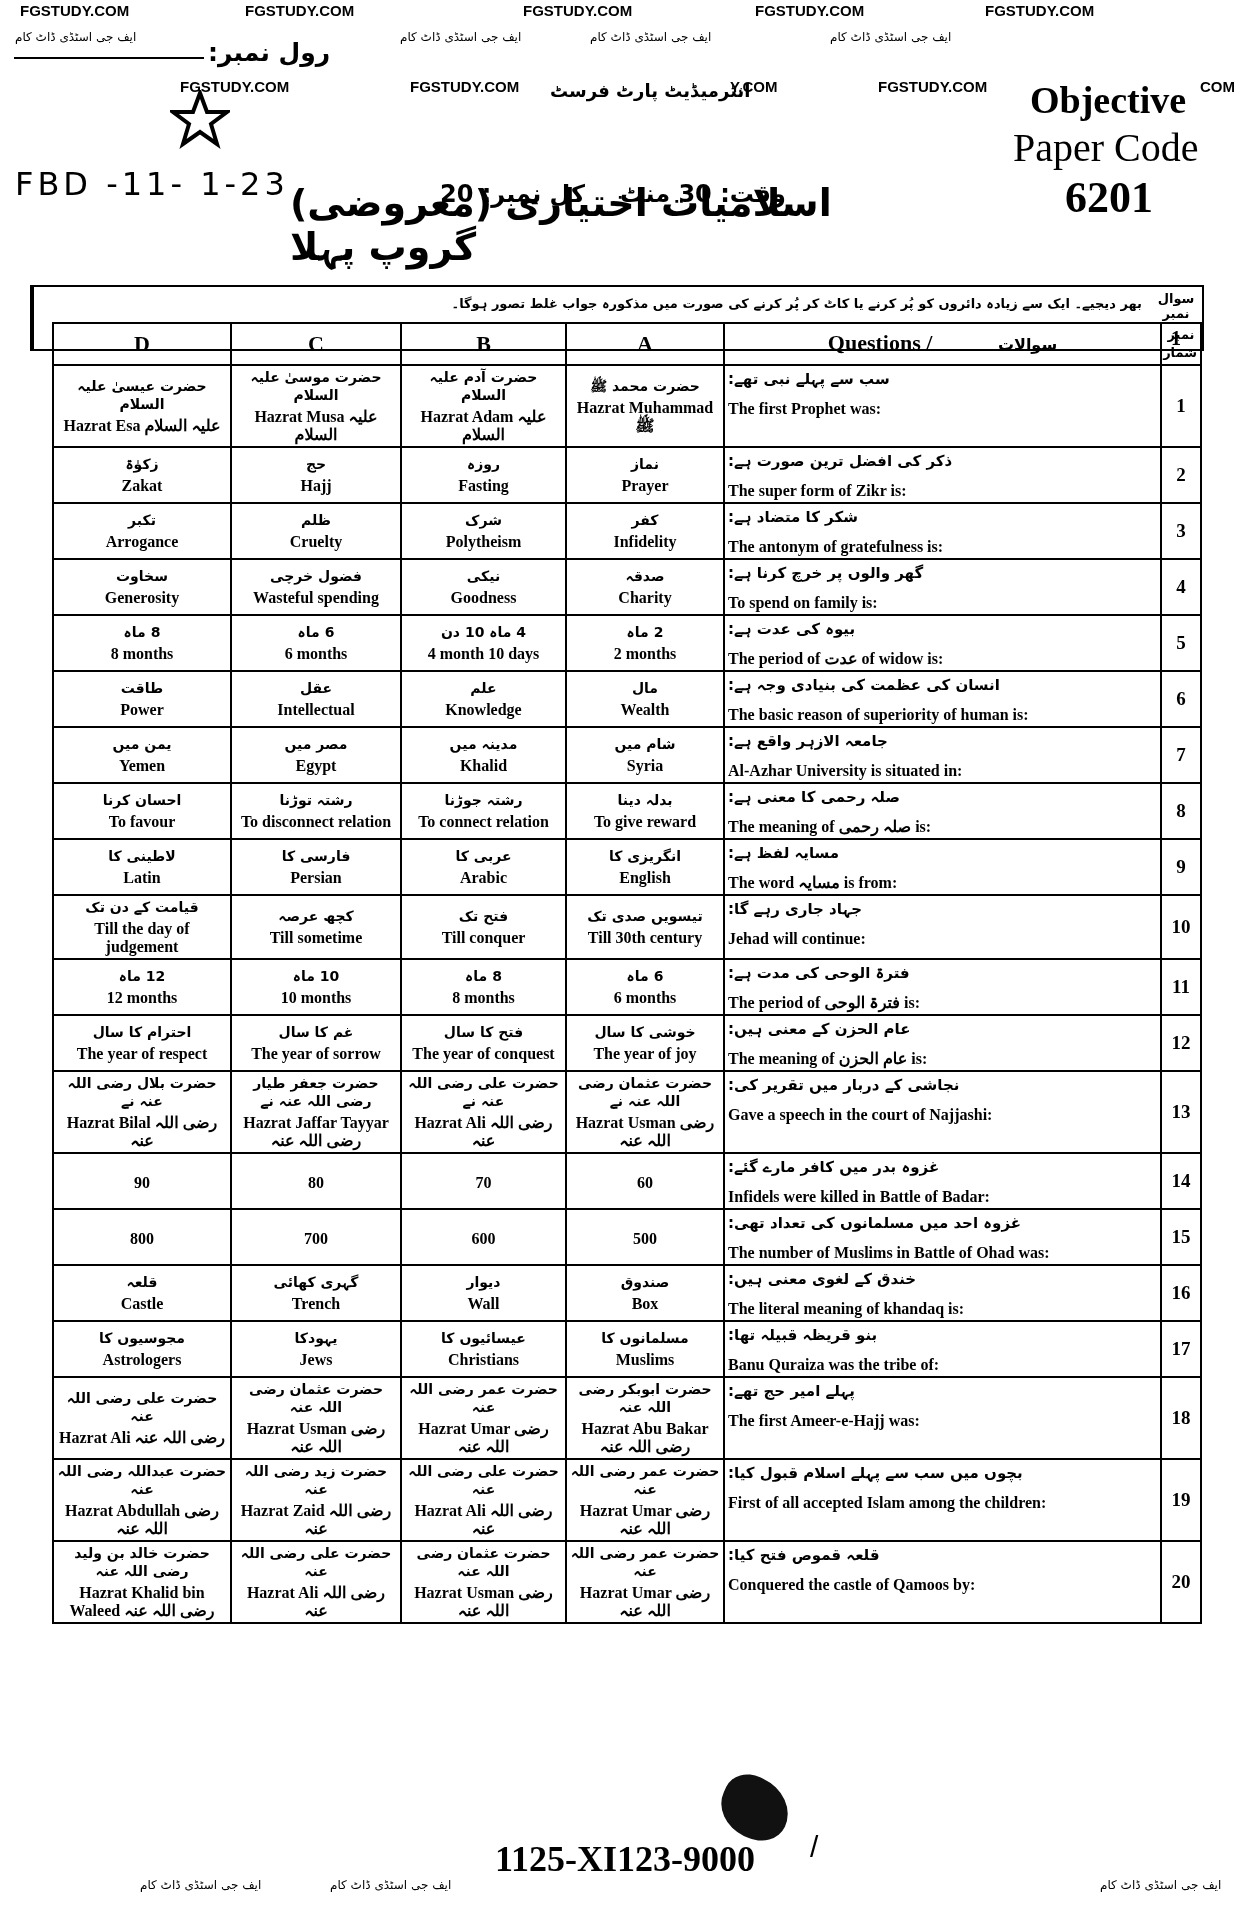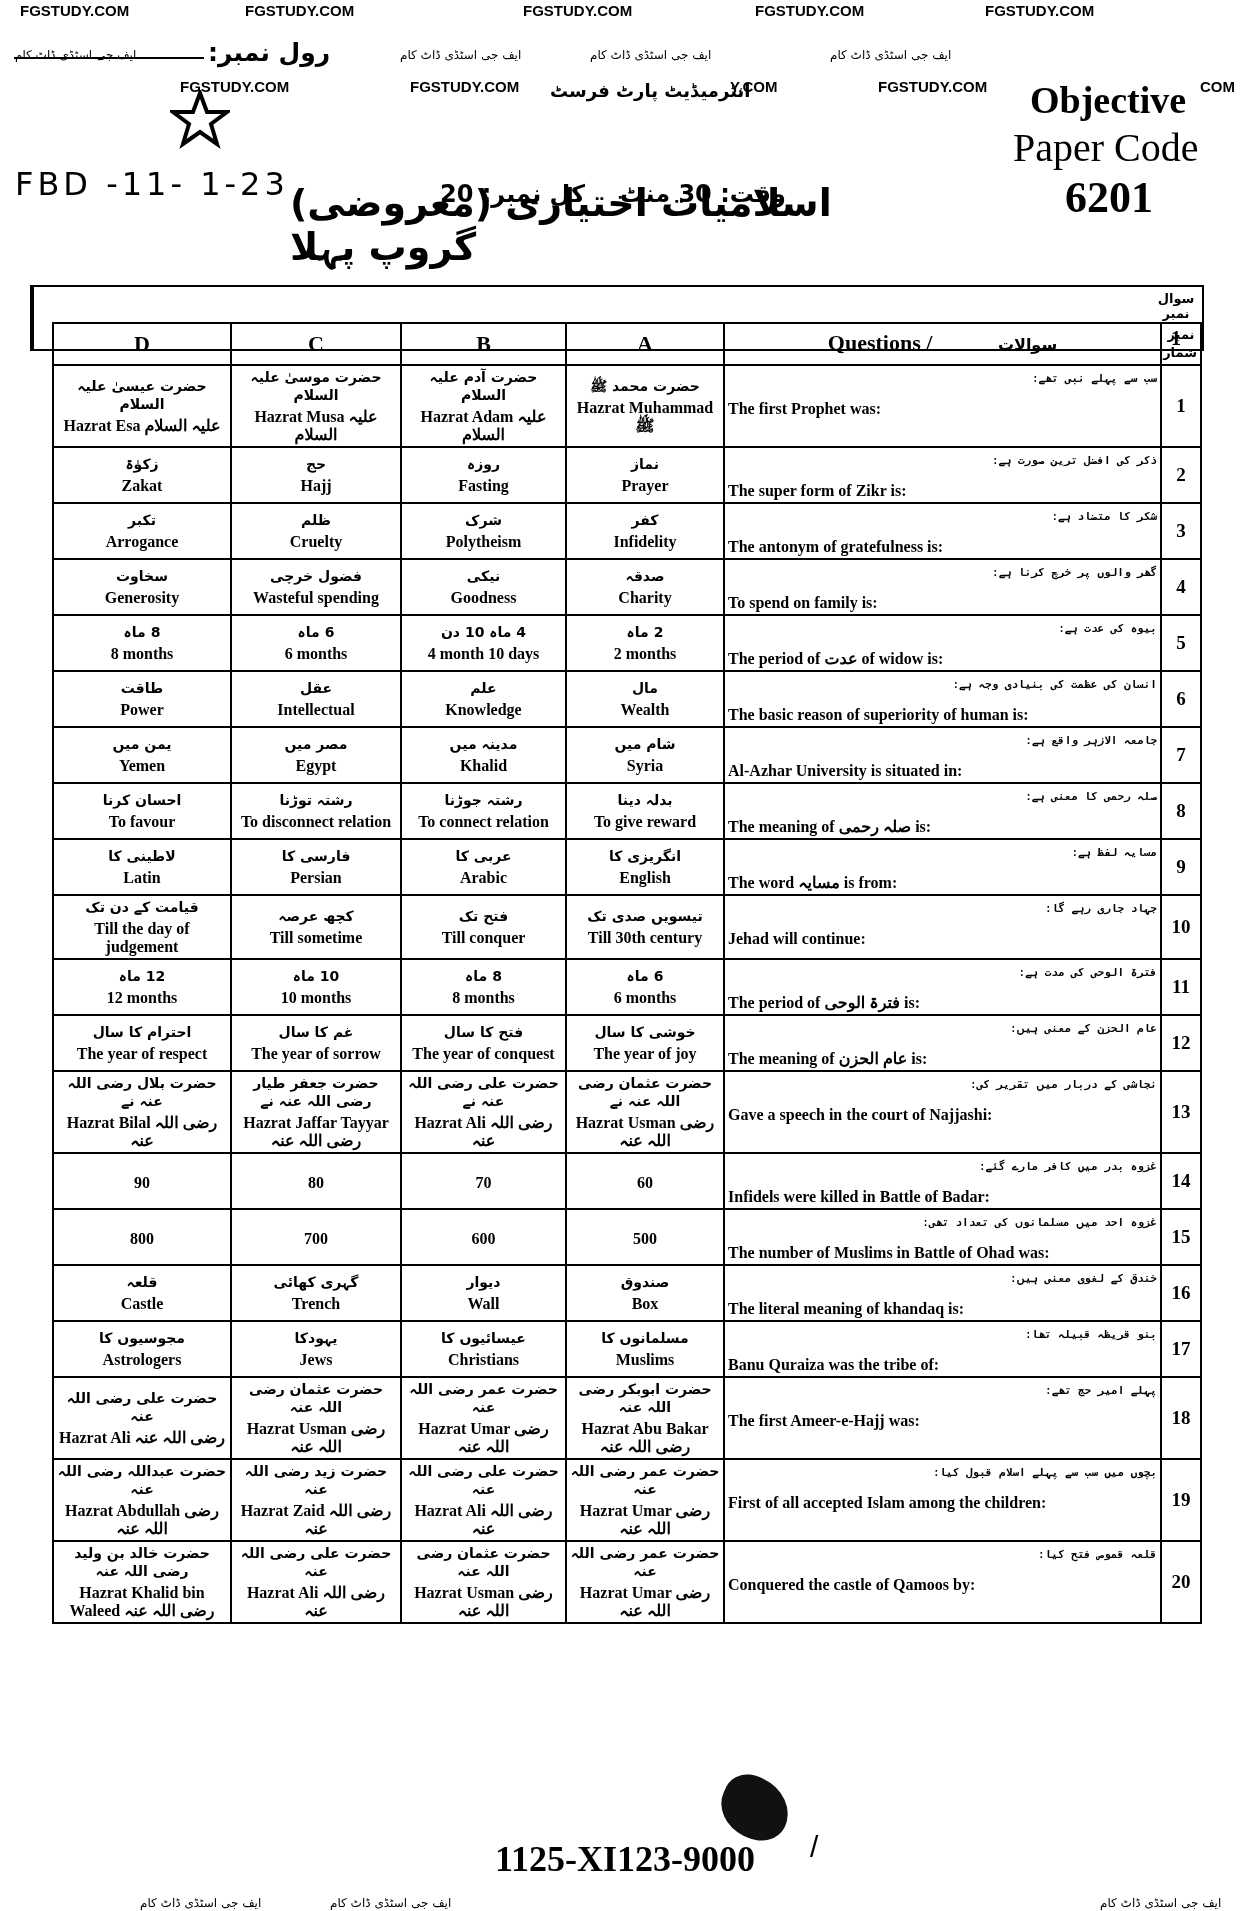--- a/index.html
+++ b/index.html
@@ -1,32 +1,32 @@
 <!DOCTYPE html>
 <html><head>
 <meta charset="utf-8">
 <style>
   html,body{margin:0;padding:0;background:#fff;}
   body{width:1250px;height:1911px;position:relative;overflow:hidden;font-family:"Liberation Sans",sans-serif;color:#000;}
   .abs{position:absolute;}
   .wm{font-family:"Liberation Sans",sans-serif;font-weight:bold;font-size:15px;letter-spacing:0;}
-  .urdu-wm{font-family:"DejaVu Sans",sans-serif;font-size:12px;direction:rtl;margin-top:18px;}
+  .urdu-wm{font-family:"DejaVu Sans",sans-serif;font-size:12px;direction:rtl;}
   .serif{font-family:"Liberation Serif",serif;}
   .title-ur{font-family:"DejaVu Sans",sans-serif;font-weight:bold;font-size:38px;direction:rtl;}
   .hw{font-family:"DejaVu Sans",sans-serif;font-size:32px;letter-spacing:4px;}
   #instr{position:absolute;left:30px;top:285px;width:1170px;height:62px;border:2px solid #000;display:flex;}
   #instr .txt{flex:1;font-family:"DejaVu Sans",sans-serif;font-weight:bold;font-size:13px;direction:rtl;padding:4px 8px;line-height:26px;border-left:2px solid #000;}
   #instr .qn{width:52px;text-align:center;font-family:"DejaVu Sans",sans-serif;font-weight:bold;font-size:13px;padding-top:4px;}
   #instr .qn .n{font-family:"Liberation Serif",serif;font-size:20px;display:block;margin-top:6px;}
   table#mcq{position:absolute;left:52px;top:322px;width:1148px;border-collapse:collapse;table-layout:fixed;}
   #mcq td,#mcq th{border:2px solid #000;text-align:center;vertical-align:middle;padding:2px 3px;font-family:"Liberation Serif",serif;font-weight:bold;font-size:16px;line-height:18px;}
   #mcq th{font-size:22px;height:30px;}
   #mcq .ur{display:block;font-family:"DejaVu Sans",sans-serif;font-size:14px;direction:rtl;margin-bottom:4px;}
   #mcq td.q{text-align:left;vertical-align:top;position:relative;}
-  #mcq td.q .ur{text-align:right;font-size:11px;margin-top:2px;margin-bottom:12px;font-family:Liberation Mono, monospace;}
+  #mcq td.q .ur{font-size:15px;margin-top:2px;margin-bottom:12px;}
   #mcq td.num{font-size:19px;}
   #mcq th.numh{font-family:"DejaVu Sans",sans-serif;font-size:13px;direction:rtl;}
   .qh-en{font-family:"Liberation Serif",serif;font-weight:bold;font-size:22px;}
   .qh-ur{font-family:"DejaVu Sans",sans-serif;font-weight:bold;font-size:16px;margin-left:60px;}
   .star{position:absolute;left:170px;top:90px;width:60px;height:60px;}
   .rollline{position:absolute;left:14px;top:57px;width:190px;border-bottom:2px solid #000;}
   .scribble{position:absolute;left:720px;top:1778px;width:70px;height:60px;background:#111;border-radius:40% 60% 45% 55%;transform:rotate(25deg);}
 </style>
 </head>
 <body>
@@ -63,20 +63,21 @@
 <div class="abs title-ur" style="left:290px;top:134px;width:640px;text-align:left;margin-top:47px;">اسلامیات اختیاری (معروضی) گروپ پہلا</div>
 
 <div class="abs hw" style="left:15px;top:165px;">FBD -11- 1-23</div>
 
 <div class="abs" style="left:440px;top:180px;font-family:'DejaVu Sans',sans-serif;font-weight:bold;font-size:24px;direction:rtl;">کل نمبر: 20</div>
 <div class="abs" style="left:620px;top:180px;font-family:'DejaVu Sans',sans-serif;font-weight:bold;font-size:24px;direction:rtl;">وقت: 30 منٹ</div>
 <div class="abs serif" style="left:1065px;top:172px;font-size:44px;font-weight:bold;">6201</div>
 
 <div id="instr">
   <div class="txt">
+    <div>بھر دیجیے۔ ایک سے زیادہ دائروں کو پُر کرنے یا کاٹ کر پُر کرنے کی صورت میں مذکورہ جواب غلط تصور ہوگا۔</div>
   </div>
   <div class="qn">
     <span>سوال نمبر</span>
     <span class="n">1</span>
   </div>
 </div>
 
 <table id="mcq">
   <colgroup>
     <col style="width:178px">

